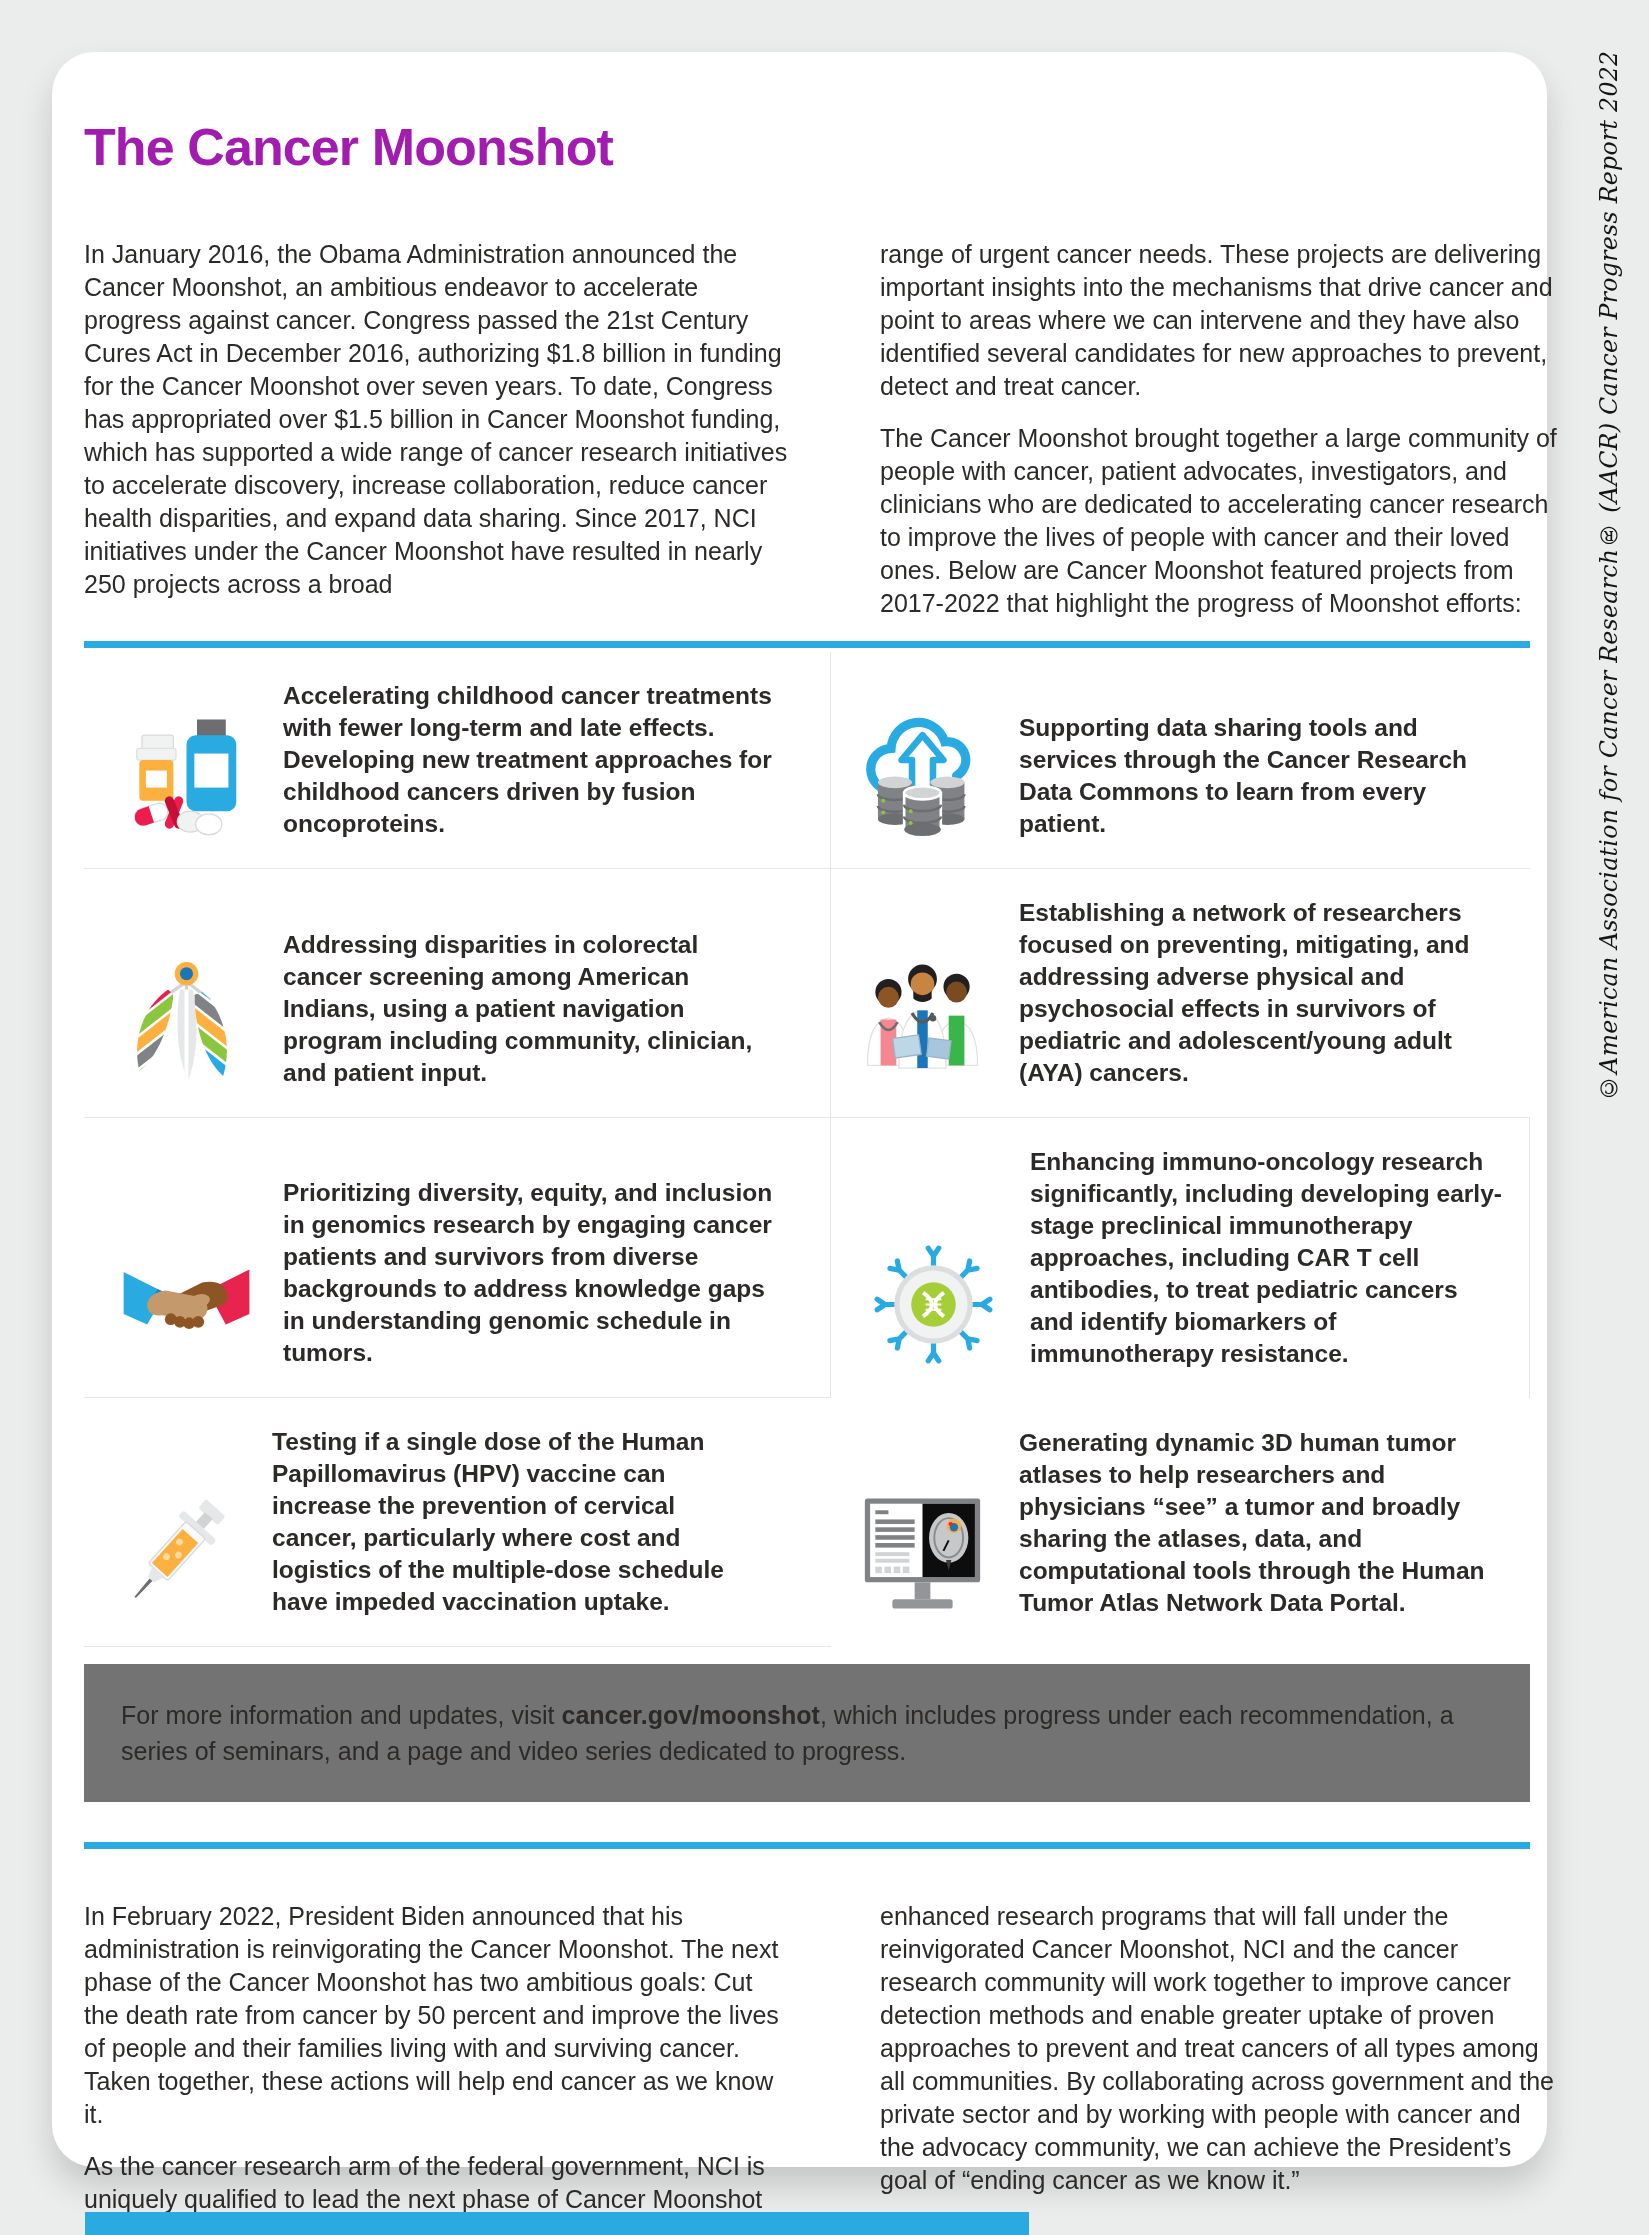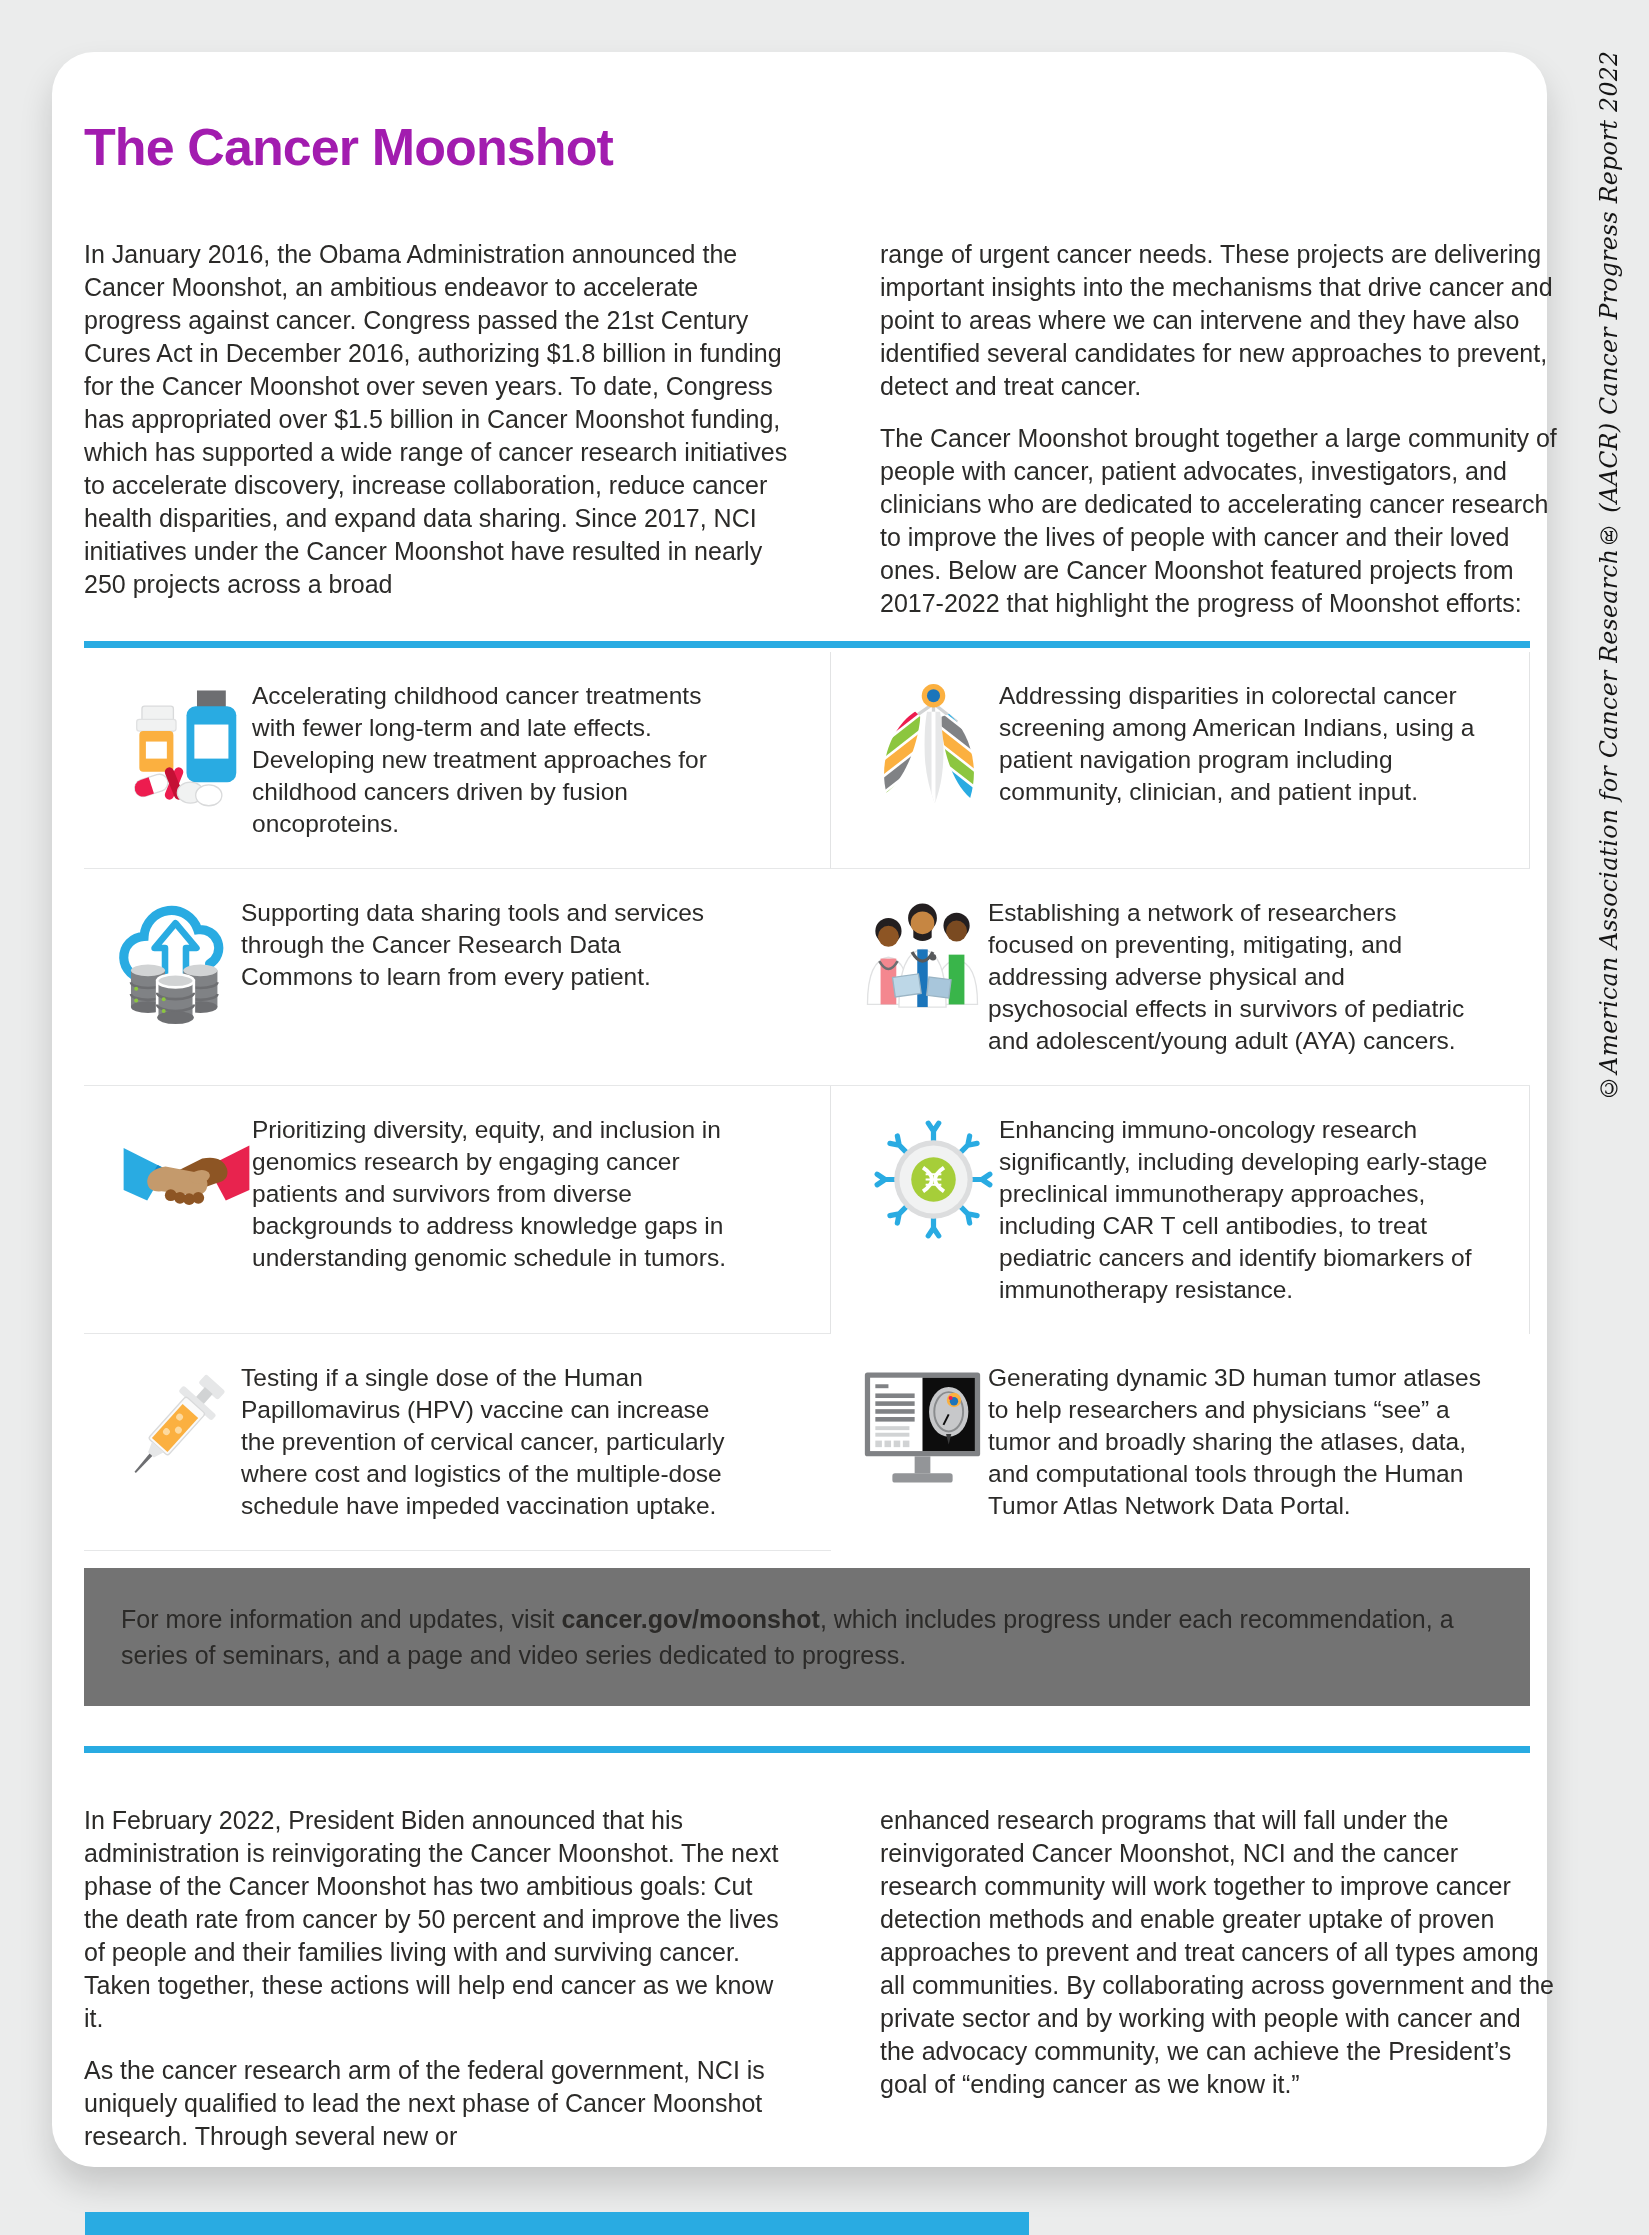--- a/index.html
+++ b/index.html
@@ -25,23 +25,24 @@
   .twocol{display:flex;gap:90px;margin-top:61px;}
   .col-a{width:706px;flex:none;}
   .col-b{width:679px;flex:none;}
   .body-text{font-size:25px;line-height:33px;margin:0 0 19px 0;}
   .body-text:last-child{margin-bottom:0;}
   .blue-rule{height:7px;background:#29abe2;margin-top:21px;}
   .blue-rule-2{height:7px;background:#29abe2;margin-top:40px;}
 
   .feature-grid{display:grid;grid-template-columns:747px 1fr;margin-top:3.5px;}
   .cell{
-    display:flex;align-items:flex-start;
+    display:flex;align-items:flex-end;gap:31px;
     padding:28px 23px 28px 37px;box-sizing:border-box;
     border-bottom:1.7px solid #e6e7e8;
+    font-weight:bold;
   }
   .cell.left{border-right:1.7px solid #e2e3e4;}
   .cell.right{padding-left:26px;}
   .cell.last{border-bottom:none;}
   .icon-box{width:131px;height:131px;flex:none;}
   .icon-box svg{width:131px;height:131px;display:block;}
   .feature-text{font-size:24.5px;line-height:32px;margin:0;max-width:493px;}
 
   .callout{
     background:#737373;
@@ -101,20 +102,54 @@
               <rect x="10" y="74" width="26" height="13" rx="6.5" fill="#ffffff" stroke="#d9dadb"></rect>
               <path d="M23,74 h-6.5 a6.5,6.5 0 0 0 0,13 h6.5 z" fill="#ed1c4f"></path>
             </g>
             <rect x="37" y="66" width="7" height="26" rx="3.5" transform="rotate(22 40.5 79)" fill="#ed1c4f"></rect>
             <rect x="37" y="66" width="7" height="26" rx="3.5" transform="rotate(-22 40.5 79)" fill="#c41035"></rect>
             <ellipse cx="53" cy="86" rx="10" ry="8" fill="#f1f2f2" stroke="#d9dadb"></ellipse>
             <ellipse cx="67" cy="88" rx="10" ry="8" fill="#ffffff" stroke="#d9dadb"></ellipse>
           </svg>
         </div>
         <p class="feature-text">Accelerating childhood cancer treatments with fewer long-term and late effects. Developing new treatment approaches for childhood cancers driven by fusion oncoproteins.</p>
+      </div>
+
+      <div class="cell right">
+        <div class="icon-box">
+          <svg viewBox="0 0 100 100">
+            <path d="M27,62 a16,16 0 0 1 -1,-32 a21,21 0 0 1 41,-5 a14,14 0 0 1 9,26" fill="none" stroke="#29abe2" stroke-width="7" stroke-linecap="round"></path>
+            <path d="M50,20 L66,39 H58 V66 H42 V39 H34 Z" fill="#ffffff" stroke="#29abe2" stroke-width="5" stroke-linejoin="round"></path>
+            <g>
+              <rect x="16" y="56" width="26" height="28" fill="#808285"></rect>
+              <ellipse cx="29" cy="56" rx="13" ry="4.5" fill="#d1d3d4"></ellipse>
+              <path d="M16,65 a13,4.5 0 0 0 26,0 M16,74 a13,4.5 0 0 0 26,0" stroke="#6d6e71" fill="none" stroke-width="2"></path>
+              <ellipse cx="29" cy="84" rx="13" ry="4.5" fill="#6d6e71"></ellipse>
+              <circle cx="20" cy="70" r="1.5" fill="#8cc63f"></circle>
+                <circle cx="20" cy="79" r="1.5" fill="#8cc63f"></circle>
+            </g>
+            <g>
+              <rect x="56" y="56" width="26" height="28" fill="#808285"></rect>
+              <ellipse cx="69" cy="56" rx="13" ry="4.5" fill="#d1d3d4"></ellipse>
+              <path d="M56,65 a13,4.5 0 0 0 26,0 M56,74 a13,4.5 0 0 0 26,0" stroke="#6d6e71" fill="none" stroke-width="2"></path>
+              <ellipse cx="69" cy="84" rx="13" ry="4.5" fill="#6d6e71"></ellipse>
+              <circle cx="60" cy="70" r="1.5" fill="#8cc63f"></circle>
+                <circle cx="60" cy="79" r="1.5" fill="#8cc63f"></circle>
+            </g>
+            <g>
+              <rect x="36" y="64" width="28" height="28" fill="#808285" stroke="#ffffff" stroke-width="2"></rect>
+              <ellipse cx="50" cy="64" rx="14" ry="5" fill="#d1d3d4" stroke="#ffffff" stroke-width="2"></ellipse>
+              <path d="M36,73 a14,5 0 0 0 28,0 M36,82 a14,5 0 0 0 28,0" stroke="#6d6e71" fill="none" stroke-width="2"></path>
+              <ellipse cx="50" cy="92" rx="14" ry="5" fill="#6d6e71"></ellipse>
+              <circle cx="41" cy="78" r="1.5" fill="#8cc63f"></circle>
+                <circle cx="41" cy="87" r="1.5" fill="#8cc63f"></circle>
+            </g>
+          </svg>
+        </div>
+        <p class="feature-text">Supporting data sharing tools and services through the Cancer Research Data Commons to learn from every patient.</p>
       </div>
 
       <div class="cell left">
         <div class="icon-box">
           <svg viewBox="0 0 100 100">
             <defs>
               <clipPath id="fthL">
                   <path d="M36,24 C18,36 8,62 14,86 C28,76 38,50 40,28 Z"></path>
                 </clipPath>
               <clipPath id="fthC">
@@ -156,54 +191,20 @@
             <circle cx="50" cy="12" r="9" fill="#fbb040"></circle>
             <circle cx="50" cy="12" r="5" fill="#1b75bb"></circle>
           </svg>
         </div>
         <p class="feature-text">Addressing disparities in colorectal cancer screening among American Indians, using a patient navigation program including community, clinician, and patient input.</p>
       </div>
 
       <div class="cell right">
         <div class="icon-box">
           <svg viewBox="0 0 100 100">
-            <path d="M27,62 a16,16 0 0 1 -1,-32 a21,21 0 0 1 41,-5 a14,14 0 0 1 9,26" fill="none" stroke="#29abe2" stroke-width="7" stroke-linecap="round"></path>
-            <path d="M50,20 L66,39 H58 V66 H42 V39 H34 Z" fill="#ffffff" stroke="#29abe2" stroke-width="5" stroke-linejoin="round"></path>
-            <g>
-              <rect x="16" y="56" width="26" height="28" fill="#808285"></rect>
-              <ellipse cx="29" cy="56" rx="13" ry="4.5" fill="#d1d3d4"></ellipse>
-              <path d="M16,65 a13,4.5 0 0 0 26,0 M16,74 a13,4.5 0 0 0 26,0" stroke="#6d6e71" fill="none" stroke-width="2"></path>
-              <ellipse cx="29" cy="84" rx="13" ry="4.5" fill="#6d6e71"></ellipse>
-              <circle cx="20" cy="70" r="1.5" fill="#8cc63f"></circle>
-                <circle cx="20" cy="79" r="1.5" fill="#8cc63f"></circle>
-            </g>
-            <g>
-              <rect x="56" y="56" width="26" height="28" fill="#808285"></rect>
-              <ellipse cx="69" cy="56" rx="13" ry="4.5" fill="#d1d3d4"></ellipse>
-              <path d="M56,65 a13,4.5 0 0 0 26,0 M56,74 a13,4.5 0 0 0 26,0" stroke="#6d6e71" fill="none" stroke-width="2"></path>
-              <ellipse cx="69" cy="84" rx="13" ry="4.5" fill="#6d6e71"></ellipse>
-              <circle cx="60" cy="70" r="1.5" fill="#8cc63f"></circle>
-                <circle cx="60" cy="79" r="1.5" fill="#8cc63f"></circle>
-            </g>
-            <g>
-              <rect x="36" y="64" width="28" height="28" fill="#808285" stroke="#ffffff" stroke-width="2"></rect>
-              <ellipse cx="50" cy="64" rx="14" ry="5" fill="#d1d3d4" stroke="#ffffff" stroke-width="2"></ellipse>
-              <path d="M36,73 a14,5 0 0 0 28,0 M36,82 a14,5 0 0 0 28,0" stroke="#6d6e71" fill="none" stroke-width="2"></path>
-              <ellipse cx="50" cy="92" rx="14" ry="5" fill="#6d6e71"></ellipse>
-              <circle cx="41" cy="78" r="1.5" fill="#8cc63f"></circle>
-                <circle cx="41" cy="87" r="1.5" fill="#8cc63f"></circle>
-            </g>
-          </svg>
-        </div>
-        <p class="feature-text">Supporting data sharing tools and services through the Cancer Research Data Commons to learn from every patient.</p>
-      </div>
-
-      <div class="cell right">
-        <div class="icon-box">
-          <svg viewBox="0 0 100 100">
             <circle cx="24" cy="26" r="10" fill="#231f20"></circle>
             <circle cx="24" cy="30" r="8" fill="#8d5524"></circle>
             <path d="M8,82 q0,-34 16,-36 q16,2 16,36 z" fill="#ffffff" stroke="#e0e1e2"></path>
             <path d="M18,47 h12 v35 h-12 z" fill="#f4878f"></path>
             <path d="M17,49 q7,12 14,0" stroke="#6d6e71" stroke-width="2" fill="none"></path>
             <circle cx="76" cy="22" r="10" fill="#231f20"></circle>
             <circle cx="76" cy="26" r="8" fill="#7a4a21"></circle>
             <path d="M60,82 q0,-32 16,-34 q16,2 16,34 z" fill="#ffffff" stroke="#e0e1e2"></path>
             <path d="M70,44 h12 v38 h-12 z" fill="#39b54a"></path>
             <circle cx="50" cy="16" r="11" fill="#231f20"></circle>

